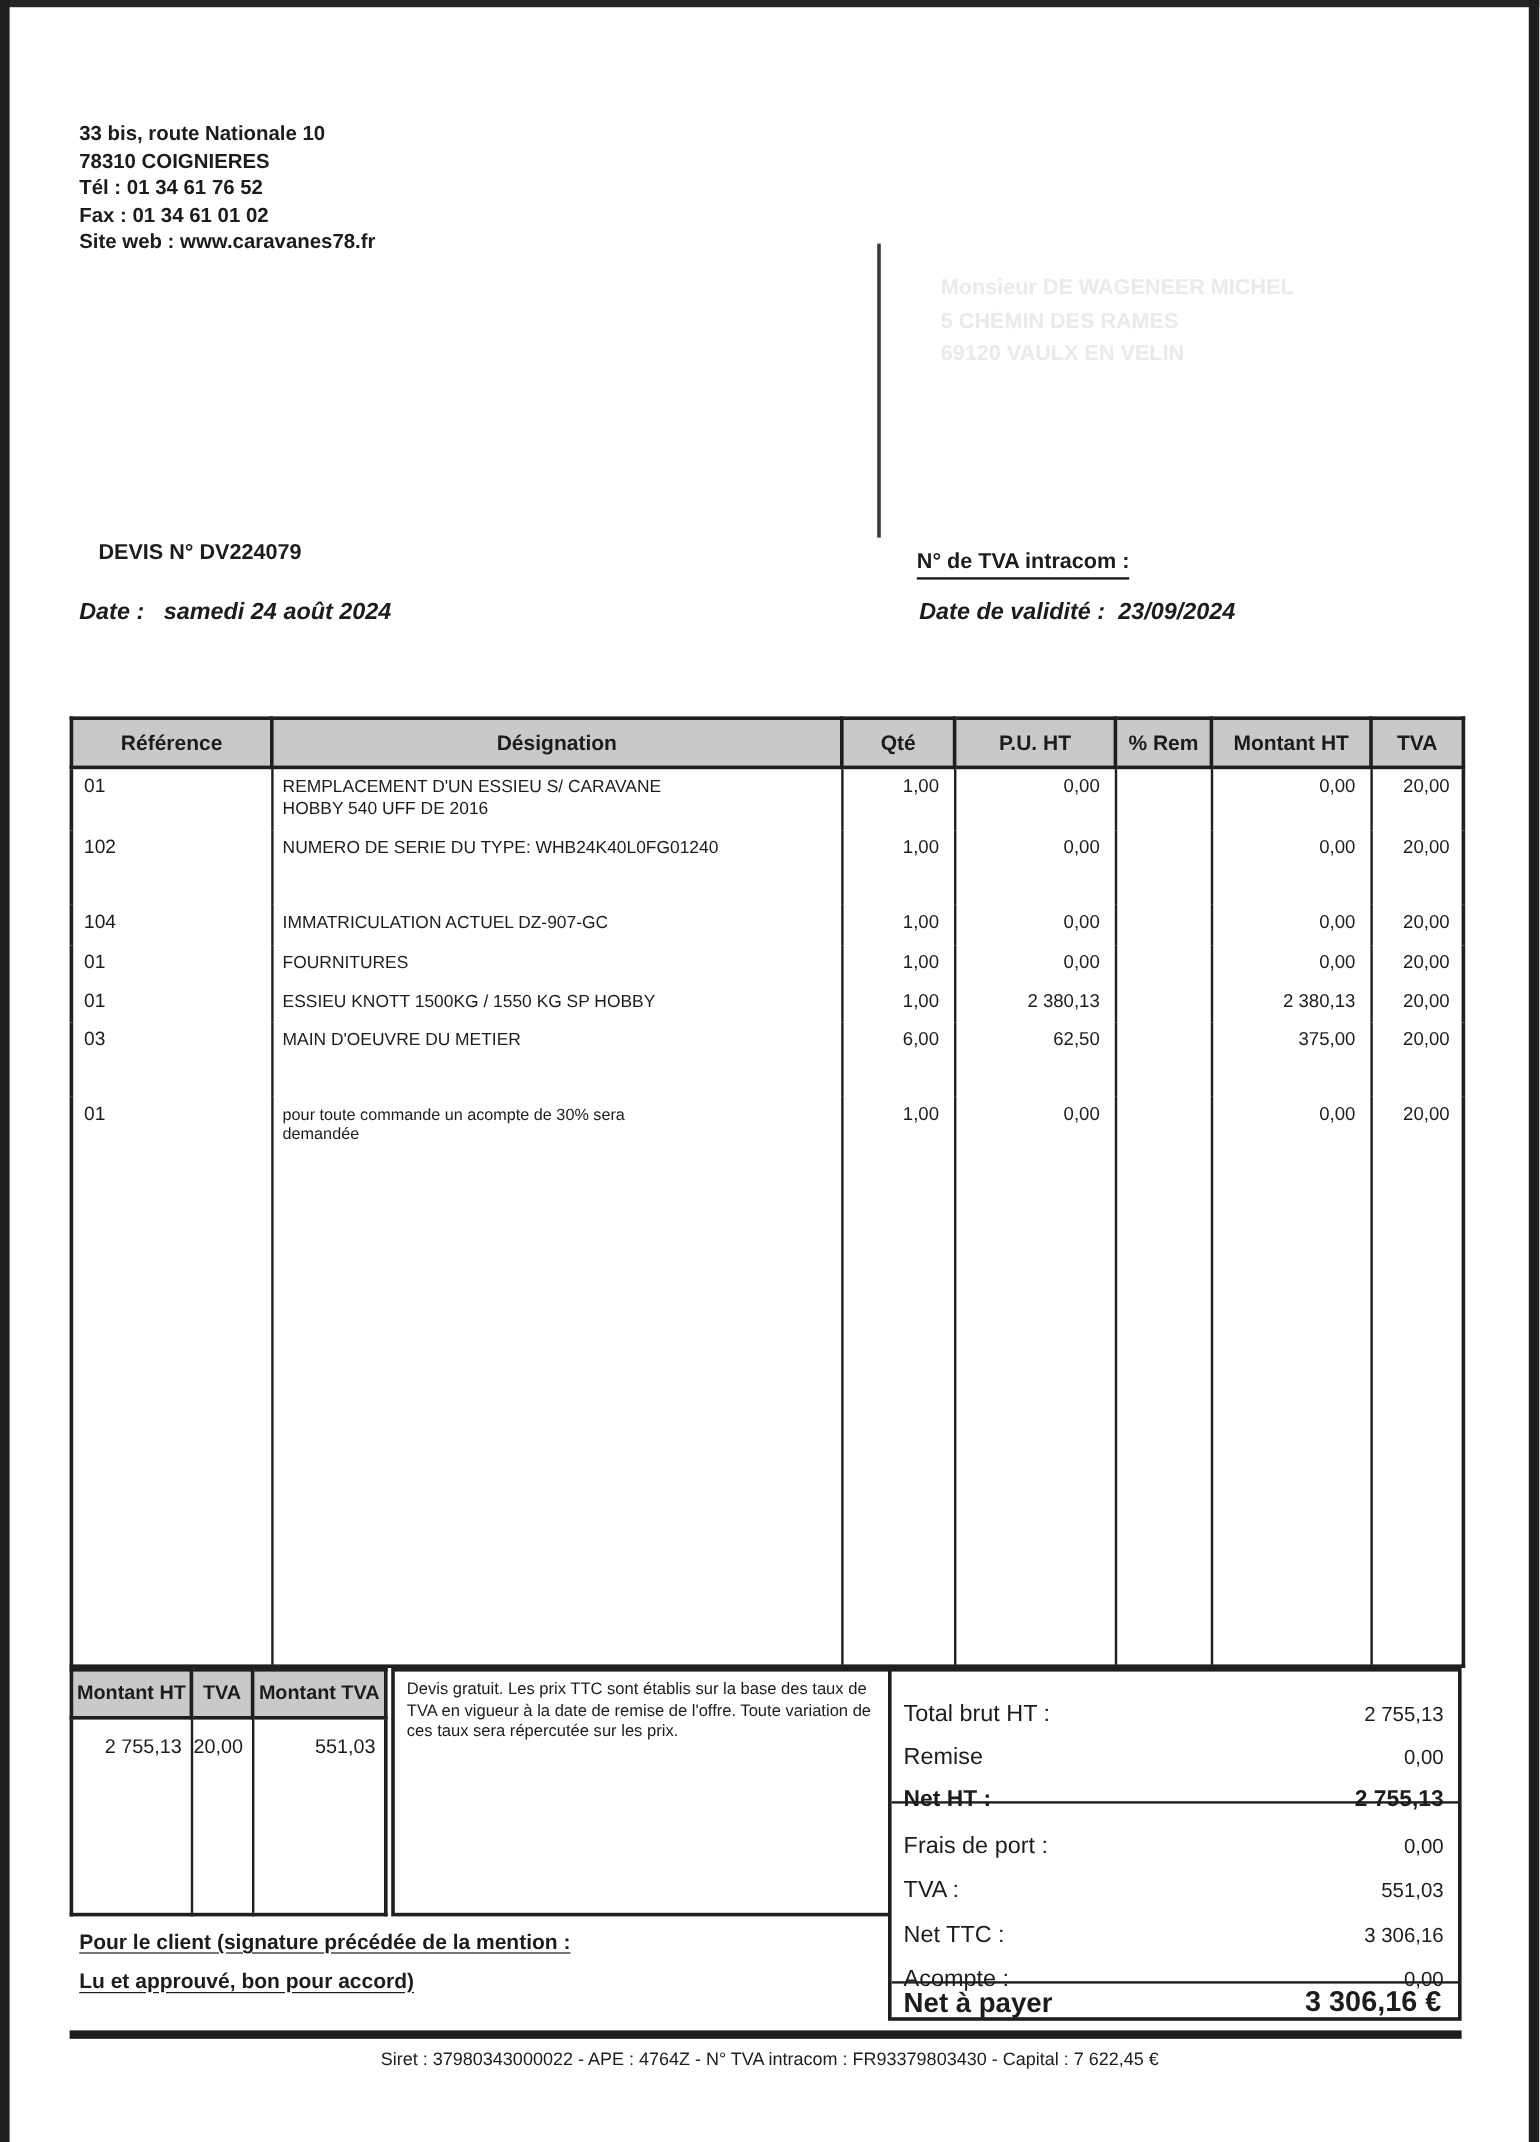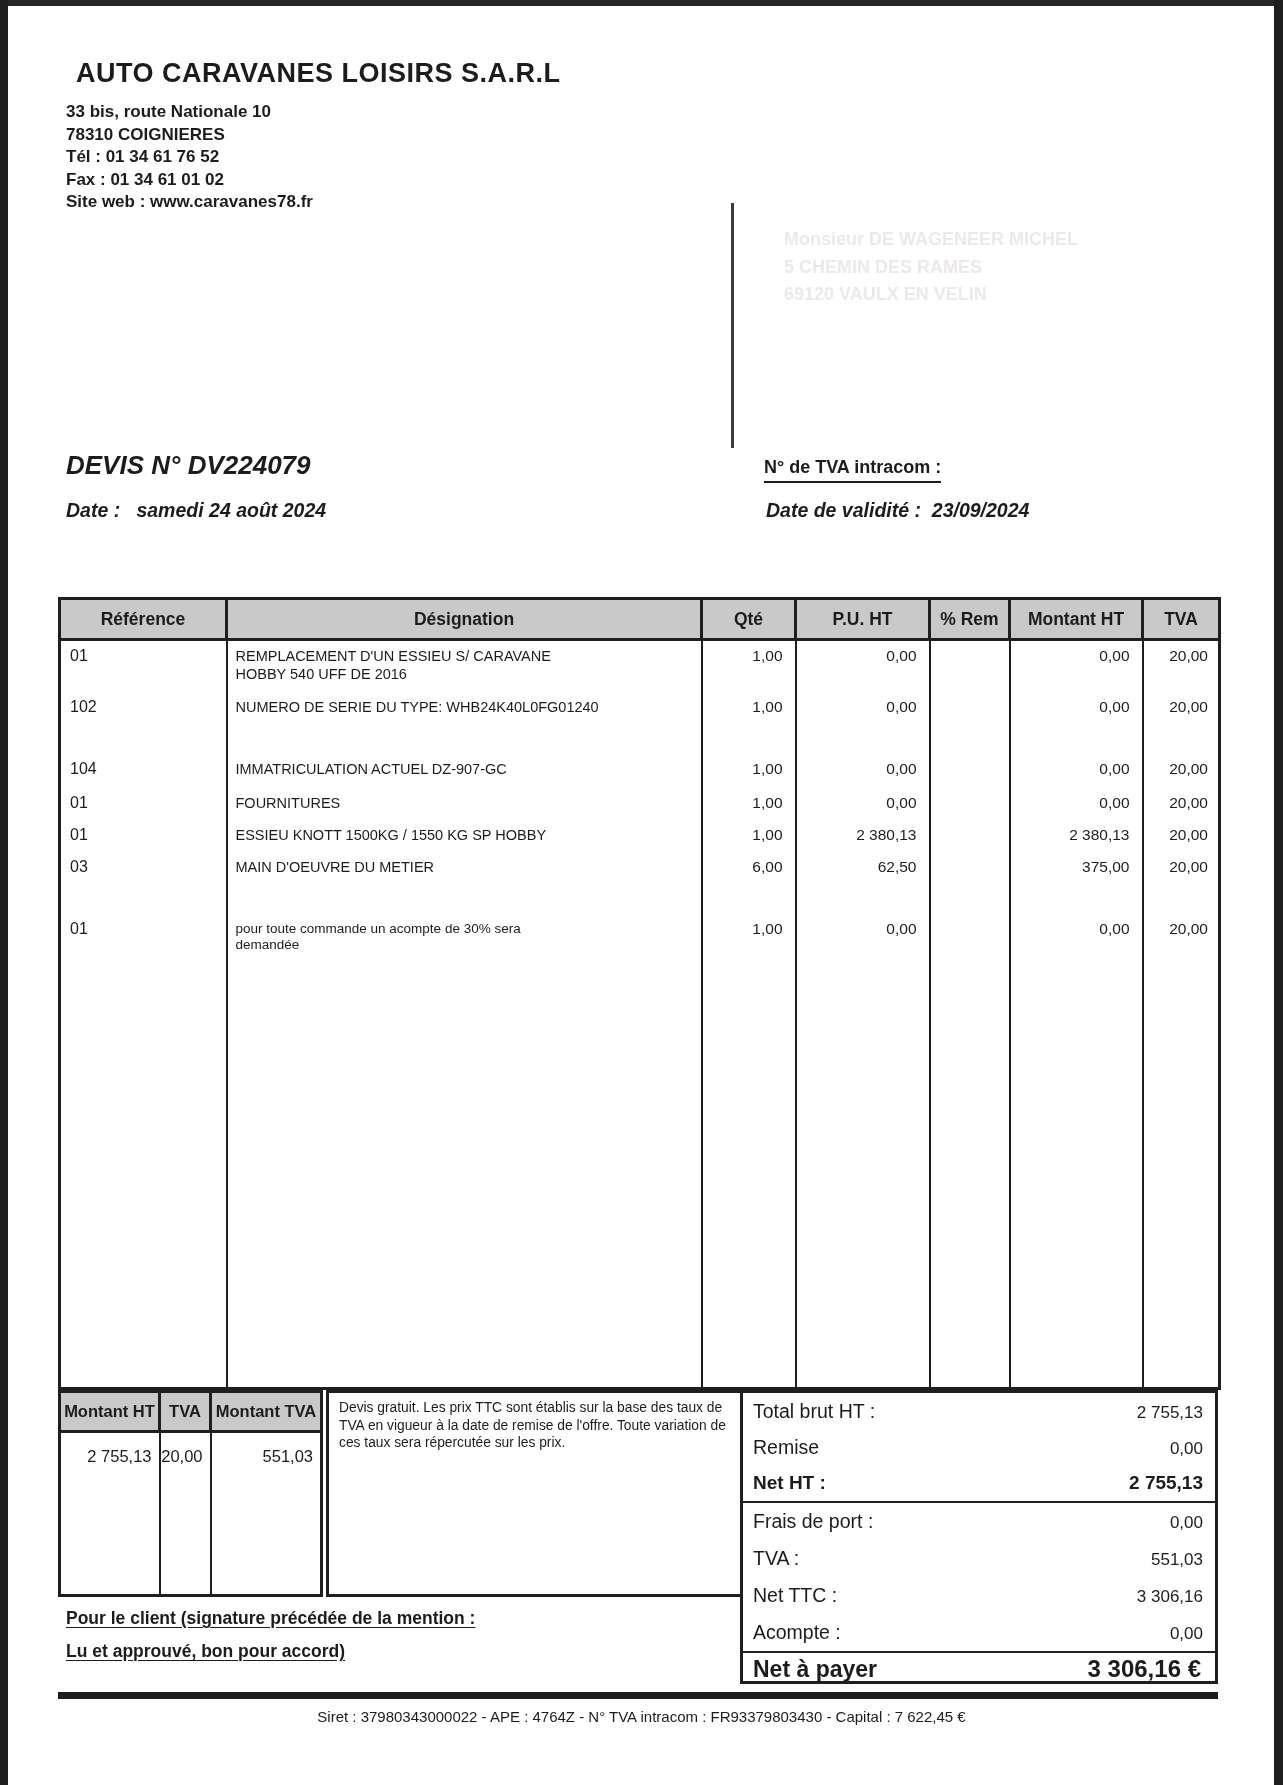--- a/index.html
+++ b/index.html
@@ -16,21 +16,21 @@
   .edge-top{position:absolute;top:0;left:0;right:0;height:6px;background:#272727;}
   .edge-left{position:absolute;top:0;left:0;bottom:0;width:8px;background:#1e1e1e;}
   .edge-right{position:absolute;top:0;right:0;bottom:0;width:9px;background:#1e1e1e;}
 
   .company-name{position:absolute;left:76px;top:58px;font-size:27px;font-weight:bold;letter-spacing:.5px;}
   .company-address{position:absolute;left:66px;top:101px;font-size:17px;font-weight:bold;line-height:22.5px;}
 
   .customer-divider{position:absolute;left:731px;top:203px;width:3px;height:245px;background:#3a3a3a;}
   .customer-faint{position:absolute;left:763px;top:226px;font-size:18px;font-weight:bold;line-height:27.5px;color:var(--faint);margin-left:21px;}
 
-  .quote-title{position:absolute;left:66px;top:450px;font-size:26px;font-weight:bold;font-style:italic;}
+  .quote-title{position:absolute;left:82px;top:450px;font-size:18px;font-weight:bold;}
   .quote-date{position:absolute;left:66px;top:499px;font-size:19.5px;font-weight:bold;font-style:italic;}
   .tva-intracom{position:absolute;left:764px;top:457px;font-size:18px;font-weight:bold;border-bottom:2.5px solid var(--ink);padding-bottom:3px;}
   .validity{position:absolute;left:766px;top:499px;font-size:19.5px;font-weight:bold;font-style:italic;}
   .ws-pre{white-space:pre;}
 
   .items-wrap{position:absolute;left:58px;top:597px;width:1160px;height:793px;}
   table.items{width:100%;height:100%;border-collapse:collapse;table-layout:fixed;border:3px solid var(--border);}
   table.items th{
     background:var(--header-gray);border:3px solid var(--border);
     font-size:17.5px;font-weight:bold;height:34px;padding:2px 0;
@@ -46,21 +46,21 @@
   table.vat{width:100%;height:100%;border-collapse:collapse;table-layout:fixed;border:3px solid var(--border);}
   table.vat th{background:var(--header-gray);border:3px solid var(--border);font-size:16.5px;font-weight:bold;height:33px;padding:2px 0;font-weight:bold;}
   table.vat td{border-left:2px solid var(--border);border-right:2px solid var(--border);vertical-align:top;text-align:right;font-size:16.5px;padding:14px 7px 0 0;}
 
   .disclaimer-box{position:absolute;left:326px;top:1390px;width:419px;height:207px;border:3px solid var(--border);box-sizing:border-box;padding:6px 10px;font-size:13.8px;line-height:17.5px;}
 
   .totals-box{position:absolute;left:740px;top:1390px;width:478px;height:294px;border:3px solid var(--border);box-sizing:border-box;display:flex;flex-direction:column;background:#fff;}
   .tot-section{border-bottom:2.5px solid var(--border);}
   .tot-section.s0{height:108px;}
   .tot-section.s1{height:148px;}
-  .tot-row{display:flex;align-items:baseline;box-sizing:border-box;padding:7px 12px 0 10px;}
+  .tot-row{display:flex;align-items:baseline;box-sizing:border-box;padding:24px 12px 0 10px;}
   .tot-section.s0 .tot-row{height:36px;}
   .tot-section.s1 .tot-row{height:37px;}
   .tot-label{font-size:19.5px;}
   .tot-value{margin-left:auto;font-size:17px;}
   .tot-row.bold .tot-label,.tot-row.bold .tot-value{font-weight:bold;font-size:19px;}
   .net-row{flex:1;display:flex;align-items:center;padding:2px 14px 16px 10px;}
   .net-label{font-size:23px;font-weight:bold;}
   .net-value{margin-left:auto;font-size:24px;font-weight:bold;}
 
   .signature{position:absolute;left:66px;top:1602px;font-size:17.5px;font-weight:bold;line-height:33px;}
@@ -70,21 +70,20 @@
   .footer-line{position:absolute;left:0;top:1708px;width:100%;text-align:center;font-size:15px;}
 </style>
 </head>
 <body>
 
 <div class="page">
   <div class="edge-top"></div>
   <div class="edge-left"></div>
   <div class="edge-right"></div>
 
-  <div class="company-name">AUTO CARAVANES LOISIRS  S.A.R.L</div>
   <div class="company-address">
     <div>33 bis, route Nationale 10</div>
     <div>78310  COIGNIERES</div>
     <div>Tél : 01 34 61 76 52</div>
     <div>Fax : 01 34 61 01 02</div>
     <div>Site web : www.caravanes78.fr</div>
   </div>
 
   <div class="customer-divider"></div>
   <div class="customer-faint">

